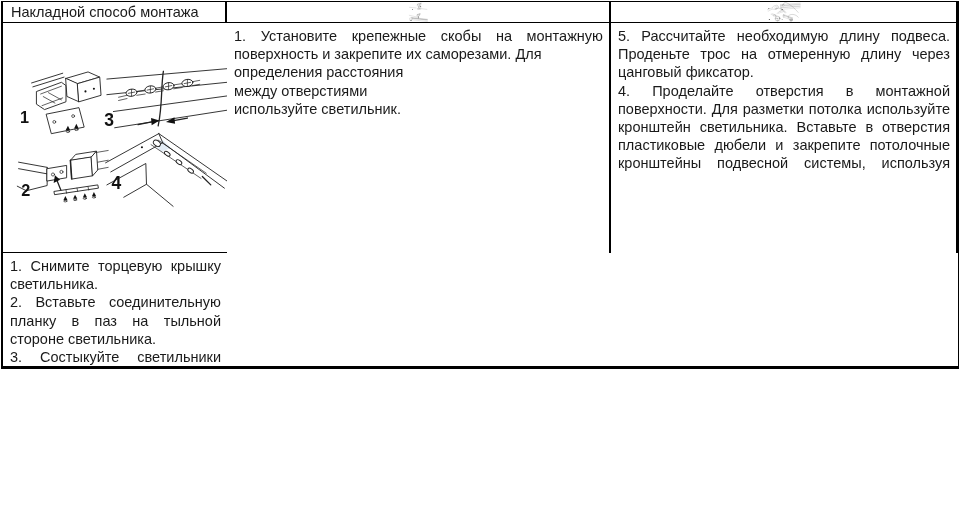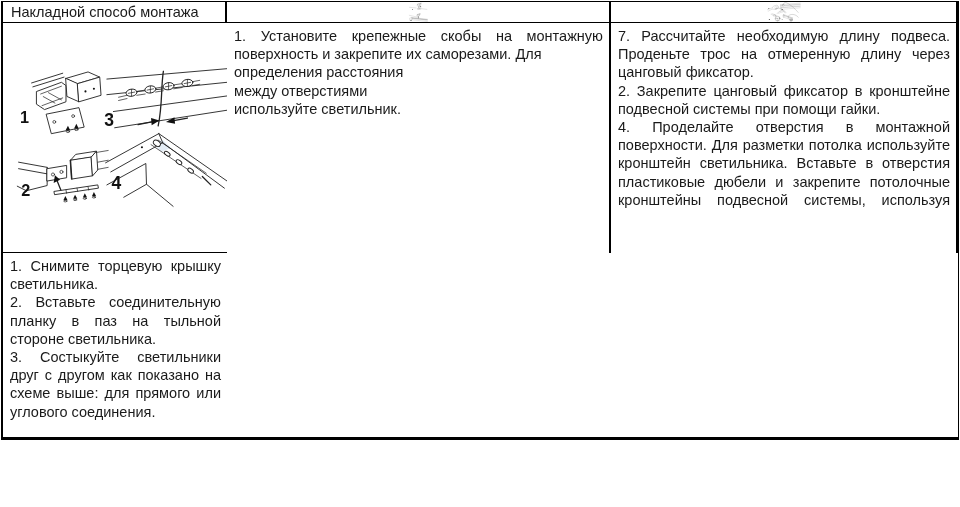--- a/index.html
+++ b/index.html
@@ -3,21 +3,21 @@
 <meta charset="utf-8">
 <style>
   * { box-sizing: border-box; margin: 0; padding: 0; }
   html, body { background: #ffffff; }
   body {
     width: 960px; height: 507px; overflow: hidden;
     font-family: "Liberation Sans", sans-serif;
     color: #1a1a1a;
   }
   .sheet {
-    width: 958px; height: 439px; margin: 1px 0 0 1px;
+    width: 958px; height: 368px; margin: 1px 0 0 1px;
     border: 1px solid #000;
     border-left-width: 2px;
     border-bottom-width: 3px;
     display: grid;
     grid-template-columns: 224px 384px 1fr;
     grid-template-rows: 21px 230px 1fr;
   }
   .cell { border-right: 2px solid #000; border-bottom: 1px solid #000; overflow: hidden; background: #fff; }
   .cell.last-col { border-right: none; }
   .cell.last-row { border-bottom: none; }
@@ -213,22 +213,21 @@
   </div>
 
   <div class="cell txt last-row">
     <p>1. Установите крепежные скобы на монтажную поверхность и закрепите их саморезами. Для
 определения расстояния
 между отверстиями
 используйте светильник.</p>
   </div>
 
   <div class="cell txt last-row">
-    <p>7. Рассчитайте необходимую длину подвеса. Проденьте трос на отмеренную длину через цанговый фиксатор.</p>
-    <p>2. Закрепите цанговый фиксатор в кронштейне подвесной системы при помощи гайки.</p>
+    <p>5. Рассчитайте необходимую длину подвеса. Проденьте трос на отмеренную длину через цанговый фиксатор.</p>
     <p class="cut">4. Проделайте отверстия в монтажной поверхности. Для разметки потолка используйте кронштейн светильника. Вставьте в отверстия пластиковые дюбели и закрепите потолочные кронштейны подвесной системы, используя</p>
   </div>
 
   <div class="cell txt last-row last-col">
     <p>1. Снимите торцевую крышку светильника.</p>
     <p>2. Вставьте соединительную планку в паз на тыльной стороне светильника.</p>
     <p>3. Состыкуйте светильники друг с другом как показано на схеме выше: для прямого или углового соединения.</p>
   </div>
 
 </div>

